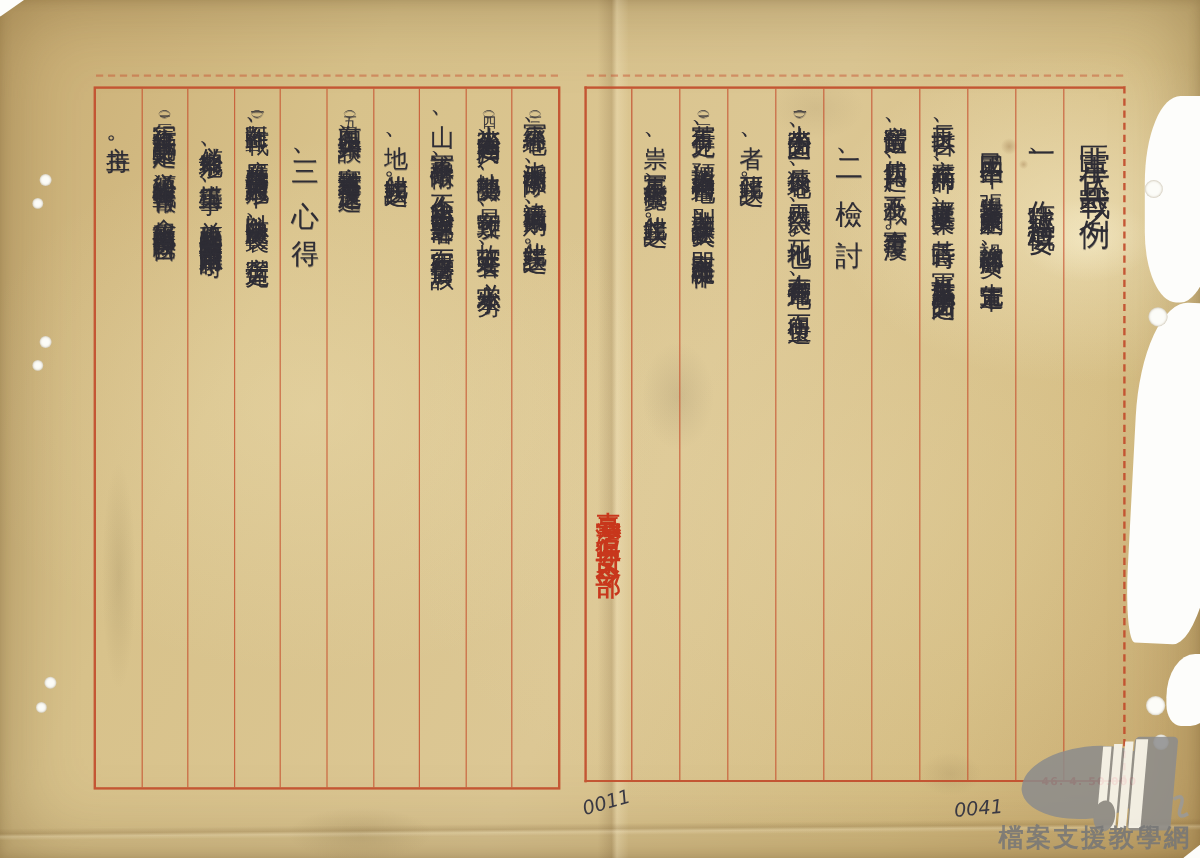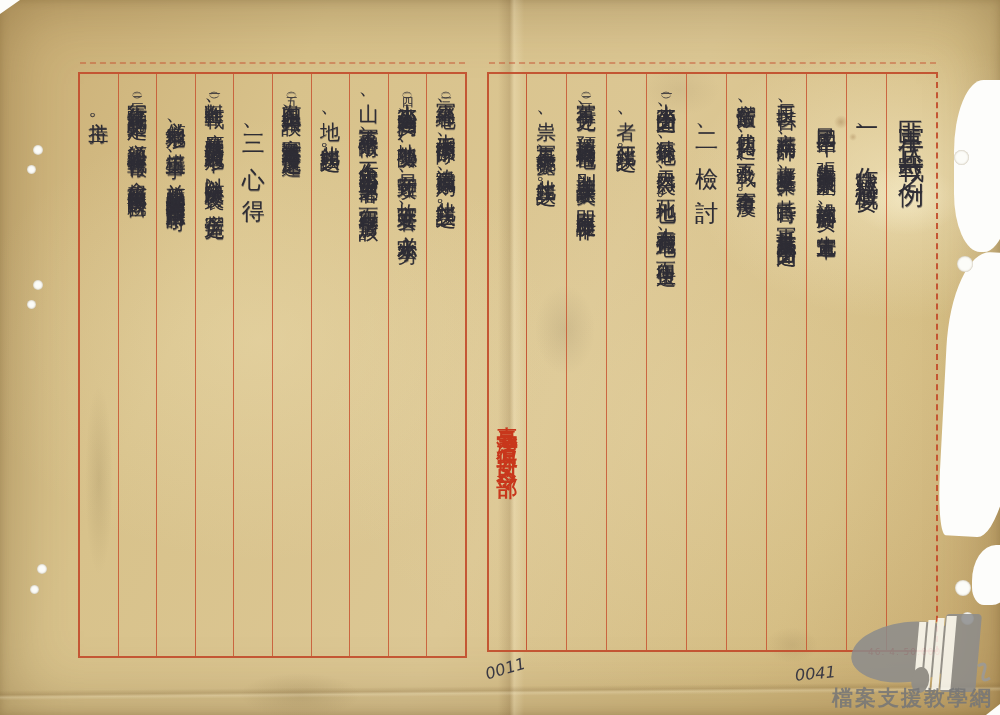--- a/index.html
+++ b/index.html
@@ -85,21 +85,21 @@
   .col.para-start .vline{padding-top:38px;}
   .col.para-cont .vline {padding-top:32px;}
   .col.para-cont-top .vline{padding-top:14px;}
   .col.item .vline    {padding-top:14px;}
   .marker{font-size:.58em;letter-spacing:0;opacity:.92;}
   
   .pn{position:absolute;color:#3a3943;font-size:16px;font-style:italic;
       font-family:"DejaVu Sans","Liberation Sans",sans-serif;}
   .pn.center{left:485px;top:659px;transform:rotate(-16deg);}
   .pn.right {left:795px;top:664px;transform:rotate(-5deg);}
-  .print-code{position:absolute;left:868px;top:647px;color:#c3351b;font-size:9px;font-weight:normal;
+  .print-code{position:absolute;left:868px;top:647px;color:#c3351b;font-size:9px;font-weight:bold;
       letter-spacing:1px;font-family:"DejaVu Sans","Liberation Sans",sans-serif;}
   .wm{position:absolute;left:828px;top:608px;width:175px;height:105px;opacity:.85;}
   .wm svg{position:absolute;left:22px;top:0;}
   .wm-text{
     position:absolute;left:832px;top:684px;width:170px;
     color:rgba(118,118,118,.88);font-size:21px;font-weight:bold;letter-spacing:2px;
     font-family:"DejaVu Sans","Liberation Sans",sans-serif;
   }
 </style>
 </head>

